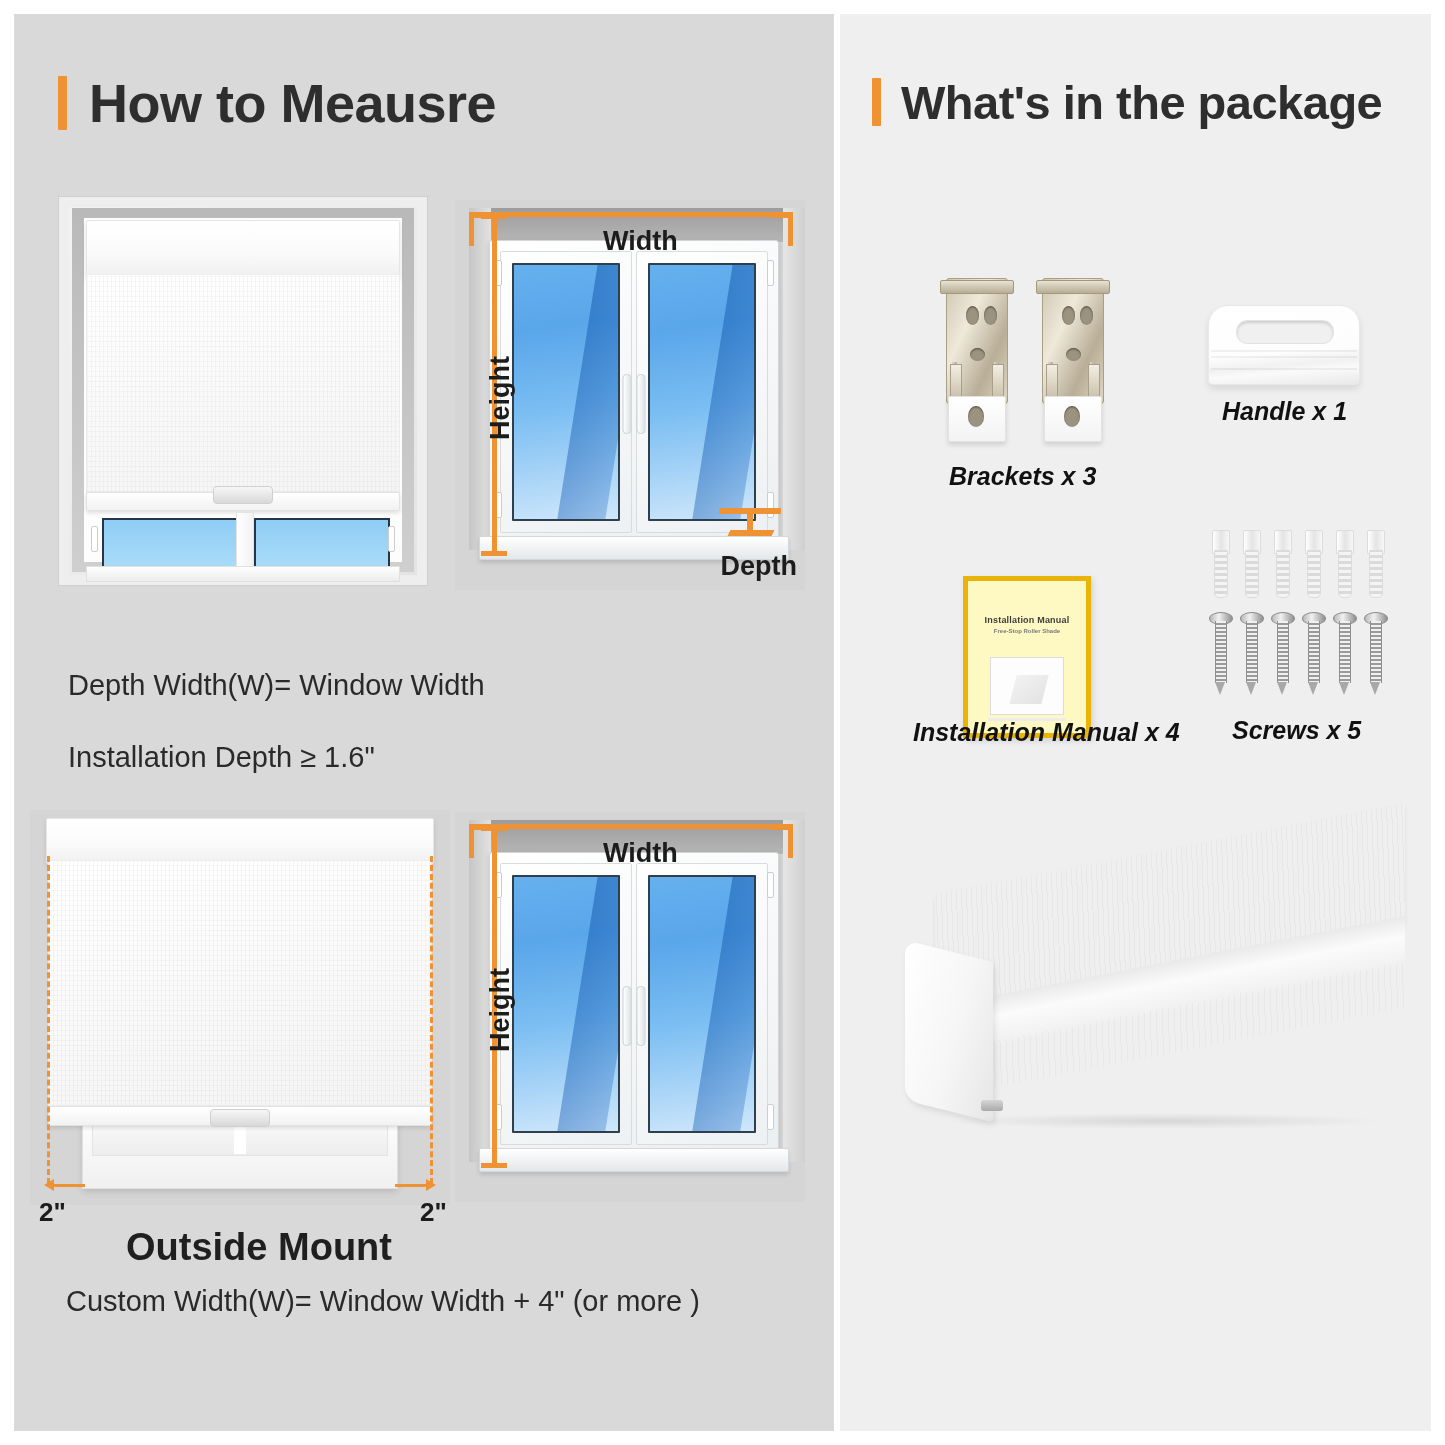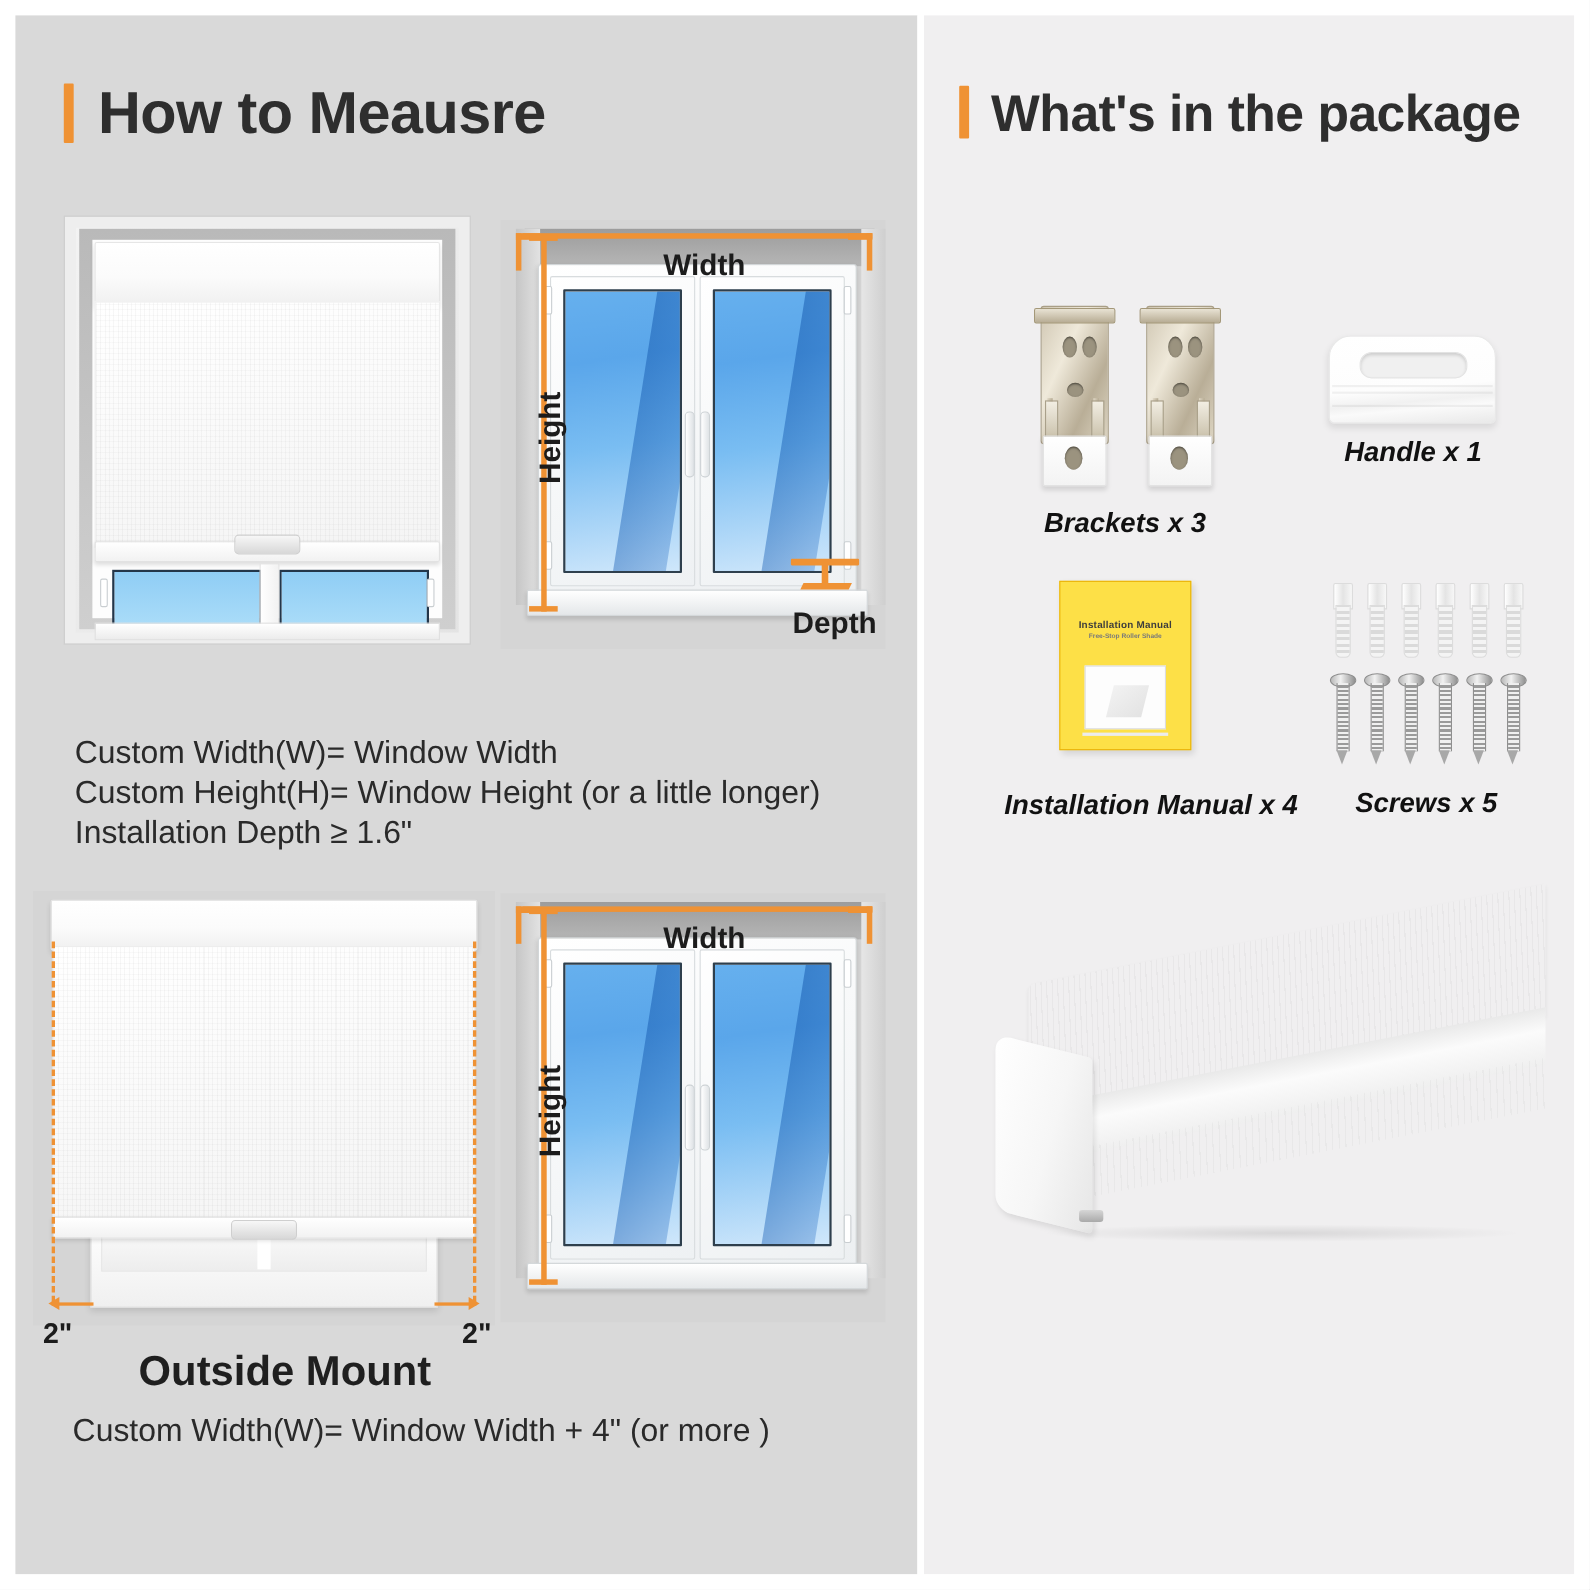--- a/index.html
+++ b/index.html
@@ -121,22 +121,22 @@
   .bracket .rib{position:absolute;width:5px;height:38px;background:linear-gradient(90deg,#dfd7c5,#b6ab93);}
 
   .handle{position:absolute;width:150px;height:78px;
      background:linear-gradient(175deg,#ffffff 0%,#fdfdfd 58%,#f1f1f1 72%,#fafafa 80%,#e9e9e9 100%);
      border:1px solid #e8e8e8;border-radius:20px 20px 5px 5px;
      box-shadow:0 4px 7px rgba(0,0,0,.10);}
   .handle .slot{position:absolute;left:27px;top:14px;width:96px;height:22px;border-radius:11px;
      background:#f0f0f0;box-shadow:inset 0 2px 3px rgba(0,0,0,.14);border:1px solid #e3e3e3;}
   .handle .ridge{position:absolute;left:2px;right:2px;height:2px;background:rgba(0,0,0,.05);}
 
-  .manual{position:absolute;width:118px;height:152px;background:#fde047;
-     border:1px solid #eab308;box-shadow:2px 3px 6px rgba(0,0,0,.12);}
+  .manual{position:absolute;width:118px;height:152px;background:#fef9c3;
+     border:5px solid #eab308;box-shadow:2px 3px 6px rgba(0,0,0,.12);margin-top:48px;}
   .manual .mtitle{position:absolute;left:0;right:0;top:34px;text-align:center;
      font-size:9px;font-weight:bold;color:#3d3d3d;letter-spacing:.2px;}
   .manual .msub{position:absolute;left:0;right:0;top:47px;text-align:center;
      font-size:6px;font-weight:bold;color:#7a7a7a;}
   .manual .mpic{position:absolute;left:22px;right:22px;top:76px;height:56px;
      border:1px solid #dcdcdc;background:#fdfdfd;}
   .manual .mpic:after{content:"";position:absolute;left:30%;top:30%;width:44%;height:52%;
      background:linear-gradient(135deg,#f2f2f2,#e3e3e3);transform:skewX(-14deg);}
   .manual .mfoot{position:absolute;left:20px;right:20px;bottom:12px;height:3px;background:#ececec;}
 
@@ -256,22 +256,21 @@
     <div class="lbl vert" style="left:30px;top:240px;">Height</div>
 
     <div class="depth-mark" style="right:22px;bottom:52px;width:64px;height:30px;">
       <div class="top"></div>
         <div class="stem"></div>
         <div class="bot"></div>
     </div>
     <div class="lbl" style="right:8px;bottom:8px;">Depth</div>
   </div>
 
-  <div class="body-line" style="left:68px;top:669px;">Custom Width(W)= Window Width</div>
-  <div class="body-line" style="left:68px;top:705px;">Custom Height(H)= Window Height (or a little longer)</div>
+  <div class="body-line" style="left:68px;top:669px;">Depth Width(W)= Window Width</div>
   <div class="body-line" style="left:68px;top:741px;">Installation Depth ≥ 1.6"</div>
 
   <div class="shadefig" style="left:30px;top:810px;width:420px;height:395px;">
     <div class="sf-wall"></div>
 
     <div style="position:absolute;left:52px;top:300px;right:52px;bottom:16px;
                 background:linear-gradient(#ffffff,#f0f0f0);border:1px solid #e0e0e0;
                 box-shadow:0 3px 6px rgba(0,0,0,.12);"></div>
     <div style="position:absolute;left:62px;top:306px;right:62px;height:38px;
                 background:linear-gradient(#fbfbfb,#ededed);border:1px solid #e4e4e4;"></div>

